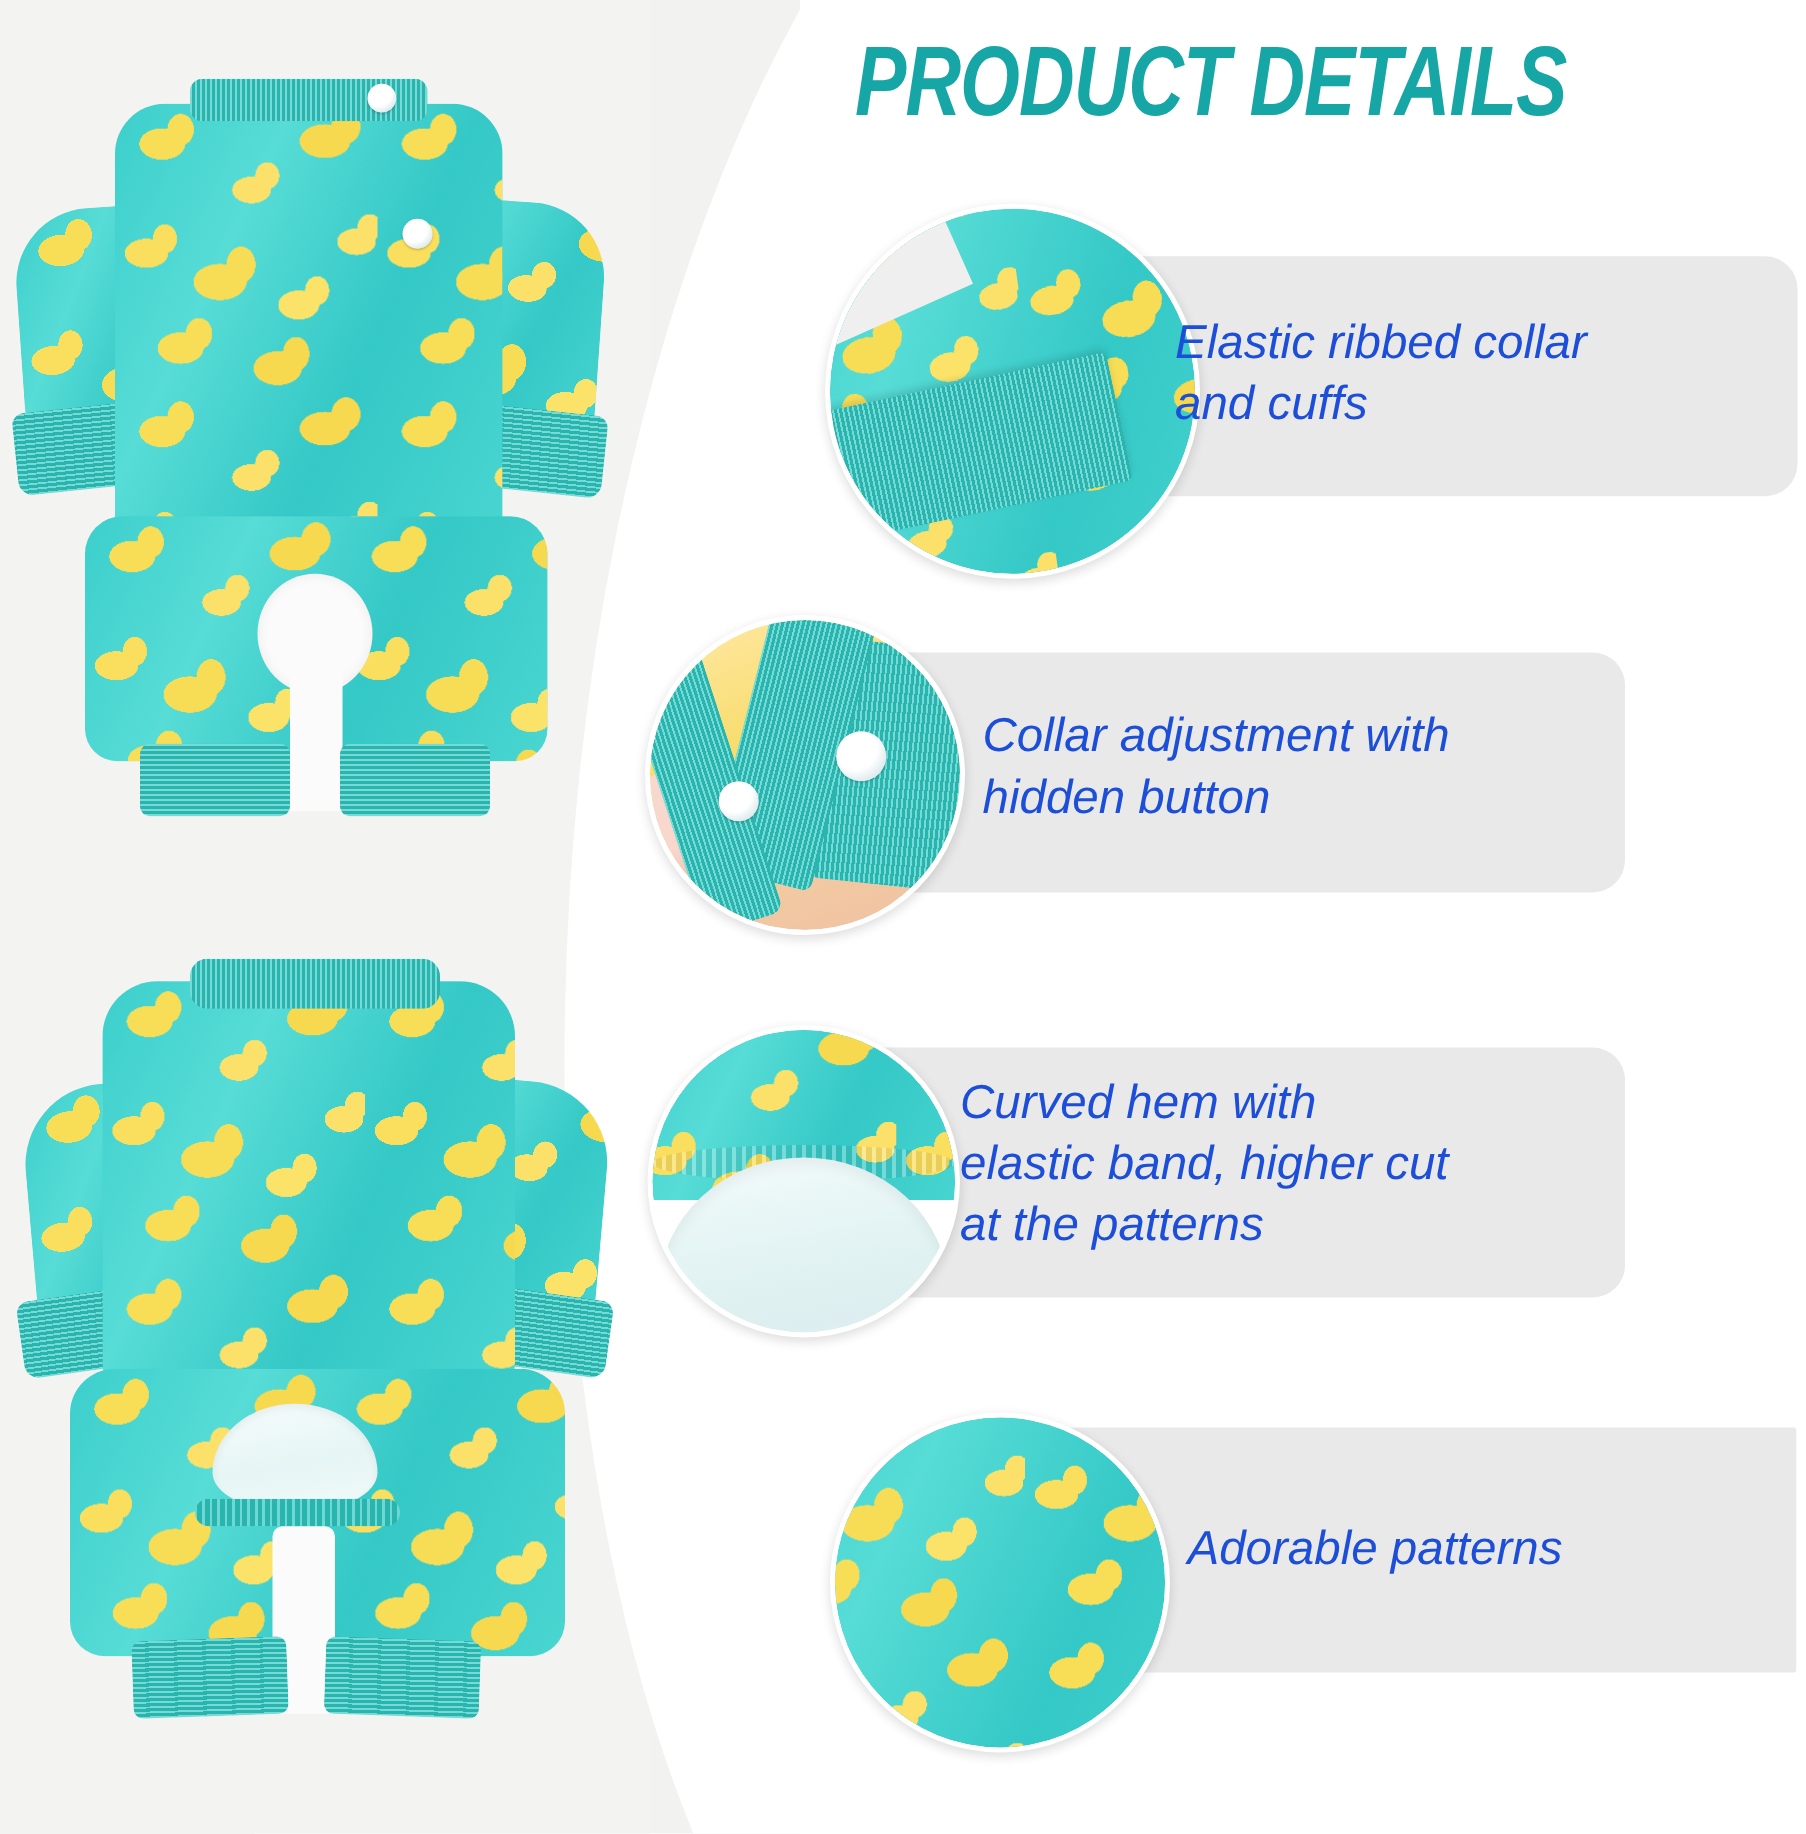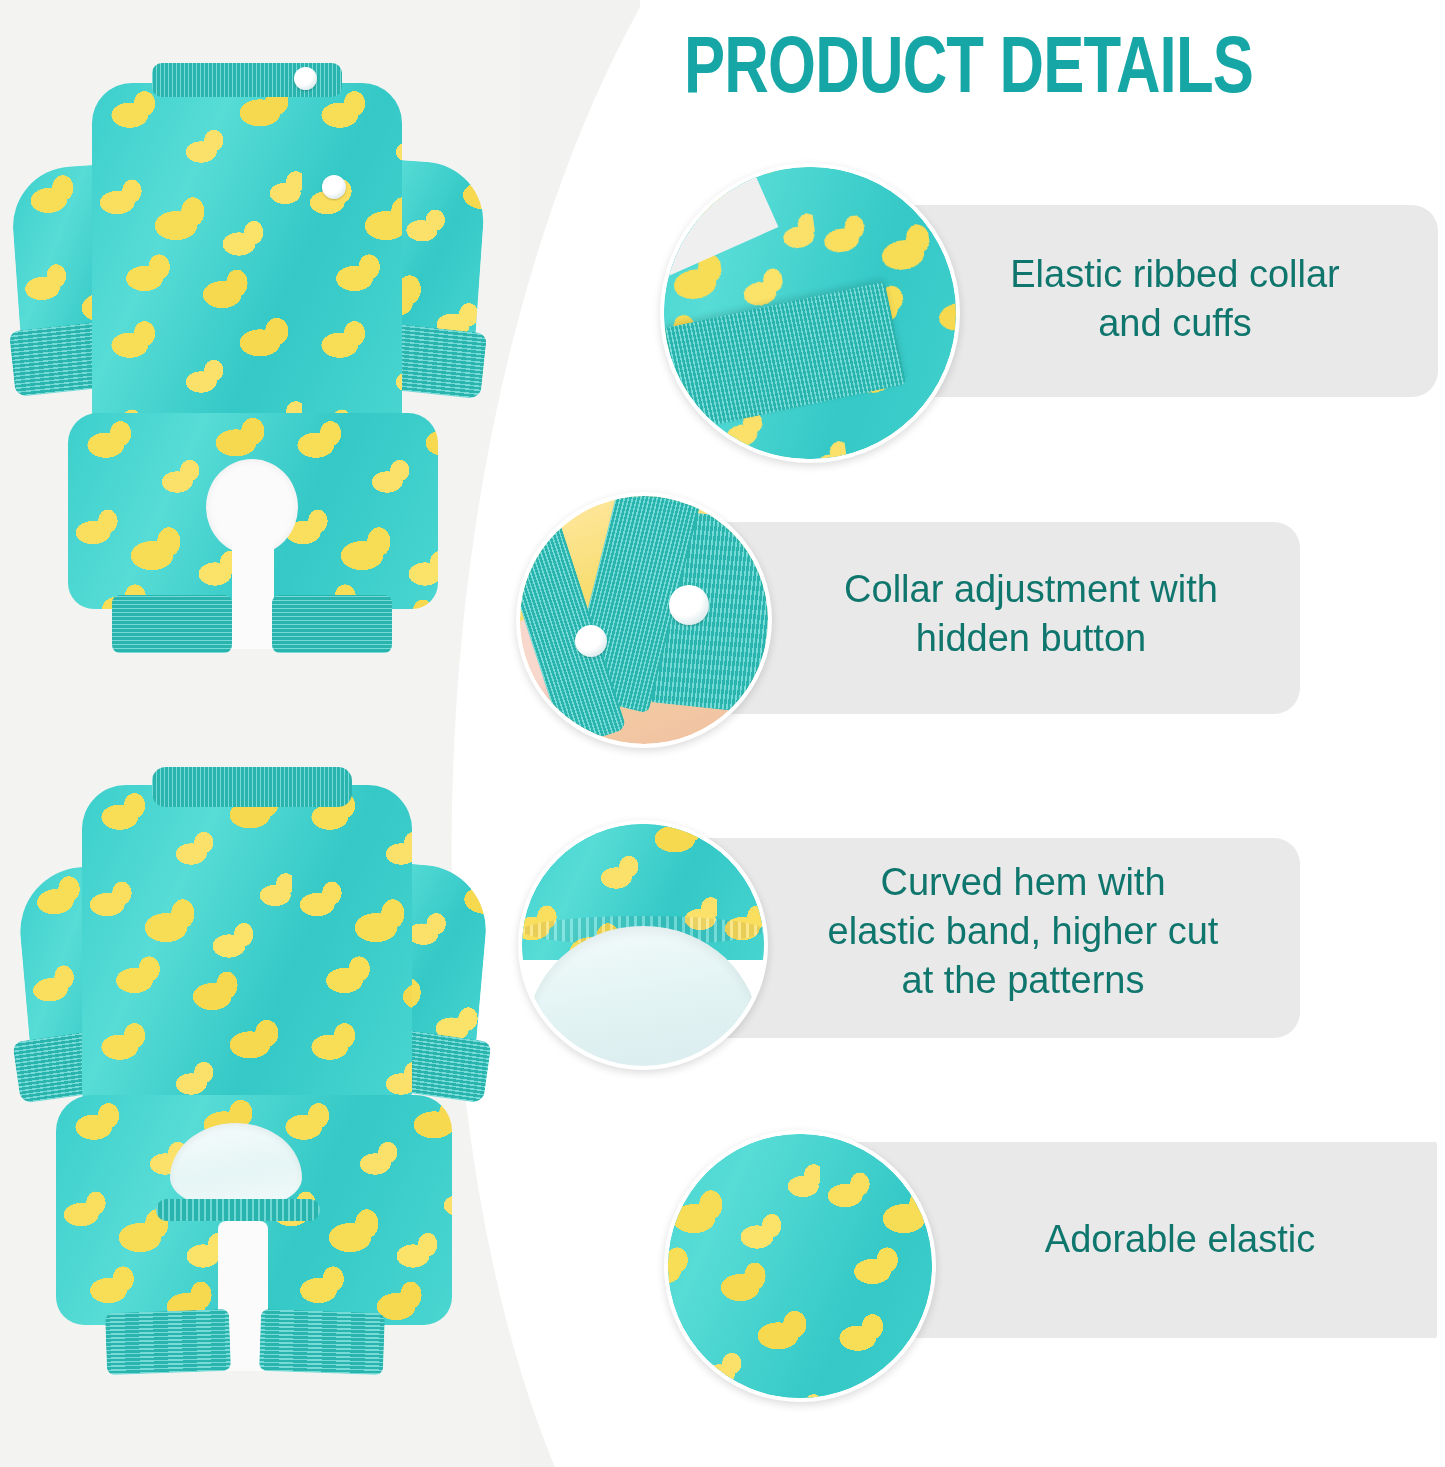--- a/index.html
+++ b/index.html
@@ -15,20 +15,21 @@
     overflow: hidden;
     position: relative;
   }
 
   #page {
     position: relative;
     width: 1445px;
     height: 1467px;
     background: #ffffff;
     overflow: hidden;
+    font-style: italic;
   }
 
   
   .left-panel {
     position: absolute;
     left: 0; top: 0;
     width: 640px; height: 1467px;
     background: #f2f2f0;
     overflow: hidden;
   }
@@ -128,24 +129,24 @@
 
   .feature-panel {
     position: absolute;
     background: #e9e9e9;
   }
   .feature-panel.rounded { border-radius: 26px; }
   .feature-panel.square  { border-radius: 2px; }
 
   .feature-text {
     position: absolute;
-    color: #0f766e;
+    color: #1d4ed8;
     font-size: 38px;
     line-height: 49px;
-    text-align: center;
+    text-align: left;
     font-family: "Liberation Sans", sans-serif;
     white-space: pre-line;
   }
 
   .feature-circle {
     position: absolute;
     border-radius: 50%;
     overflow: hidden;
     border: 4px solid #ffffff;
     box-shadow: 0 3px 9px rgba(0,0,0,.14);
@@ -376,16 +377,16 @@
 
   <div class="feature-row" style="left:0; top:0; width:1445px; height:1467px;">
     <div class="feature-panel square" style="left:800px; top:1142px; width:637px; height:196px;"></div>
 
     <div class="feature-circle" style="left:664px; top:1130px; width:264px; height:264px;">
       <div class="circle-inner">
         <div class="duck-fabric c4-fabric"></div>
       </div>
     </div>
 
-    <div class="feature-text" style="left:950px; top:1215px; width:460px;">Adorable elastic</div>
+    <div class="feature-text" style="left:950px; top:1215px; width:460px;">Adorable patterns</div>
   </div>
 
 </div>
 
 </body></html>

